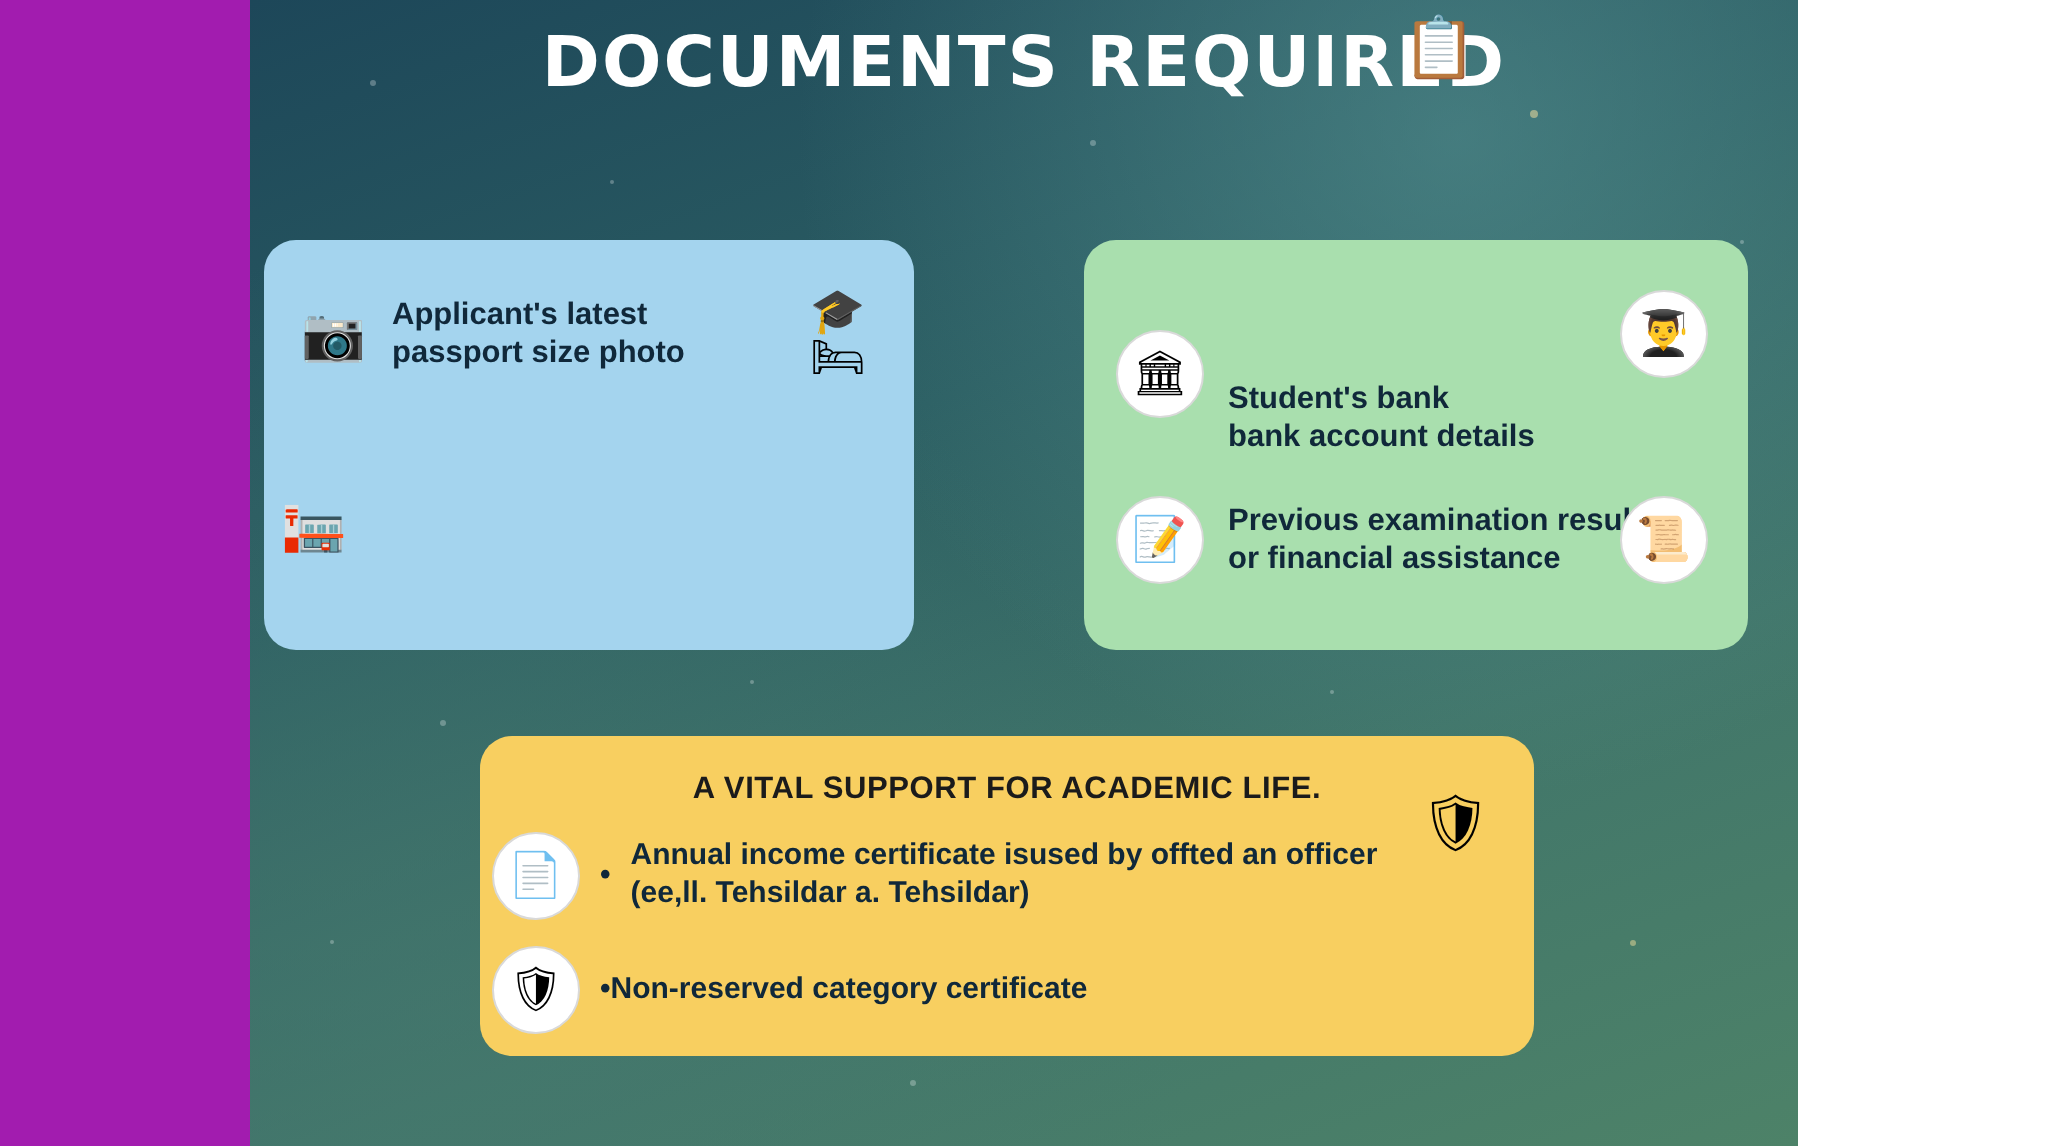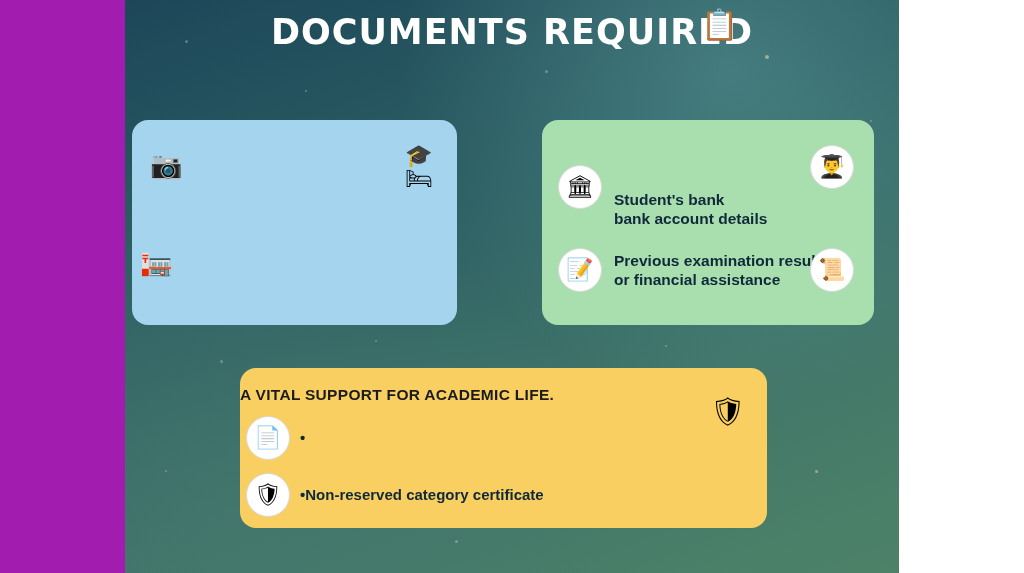--- a/index.html
+++ b/index.html
@@ -155,21 +155,21 @@
     left: 268px;
     top: 128px;
   }
 
   
   .y-title {
     position: absolute;
     left: 0;
     top: 18px;
     width: 527px;
-    text-align: left;
+    text-align: center;
     color: #1b1b1b;
     font-size: 15.5px;
     font-weight: bold;
     letter-spacing: 0.3px;
   }
   .y-r1 { left: 6px; top: 48px; width: 470px; }
   .y-r1 .row-text { margin-left: 10px; font-size: 15px; }
   .y-r2 { left: 6px; top: 105px; width: 470px; }
   .y-r2 .row-text { font-size: 15px; }
   .y-right {
@@ -199,20 +199,22 @@
     <span class="speck" style="left:540px; top:345px; width:2px; height:2px;"></span>
     <span class="speck" style="left:250px; top:340px; width:2px; height:2px;"></span>
     <span class="speck" style="left:745px; top:120px; width:2px; height:2px;"></span>
 
     <div class="title">DOCUMENTS REQUIRED</div>
     <div class="title-icon">📋</div>
 
     <div class="card card-blue">
       <div class="row b-r1">
         <span class="flat-icon">📷</span>
+        <span class="row-text">Applicant's latest
+passport size photo</span>
       </div>
       <div class="b-r1-right">
         <span>🎓</span>
         <span>🛏</span>
       </div>
       <div class="row b-r2">
         <span class="flat-icon">🏣</span>
       </div>
     </div>
 
@@ -231,20 +233,22 @@
       </div>
       <div class="badge g-right-2">📜</div>
     </div>
 
     <div class="card card-yellow">
       <div class="y-title">A VITAL SUPPORT FOR ACADEMIC LIFE.</div>
 
       <div class="row y-r1">
         <span class="badge">📄</span>
         <span class="bullet row-text" style="margin-left:10px;">•</span>
+        <span class="row-text">Annual income certificate isused by offted an officer
+(ee,ll. Tehsildar a. Tehsildar)</span>
       </div>
 
       <div class="row y-r2">
         <span class="badge">🛡</span>
         <span class="bullet row-text" style="margin-left:10px;">•</span>
         <span class="row-text">Non-reserved category certificate</span>
       </div>
 
       <div class="y-right">🛡</div>
     </div>

